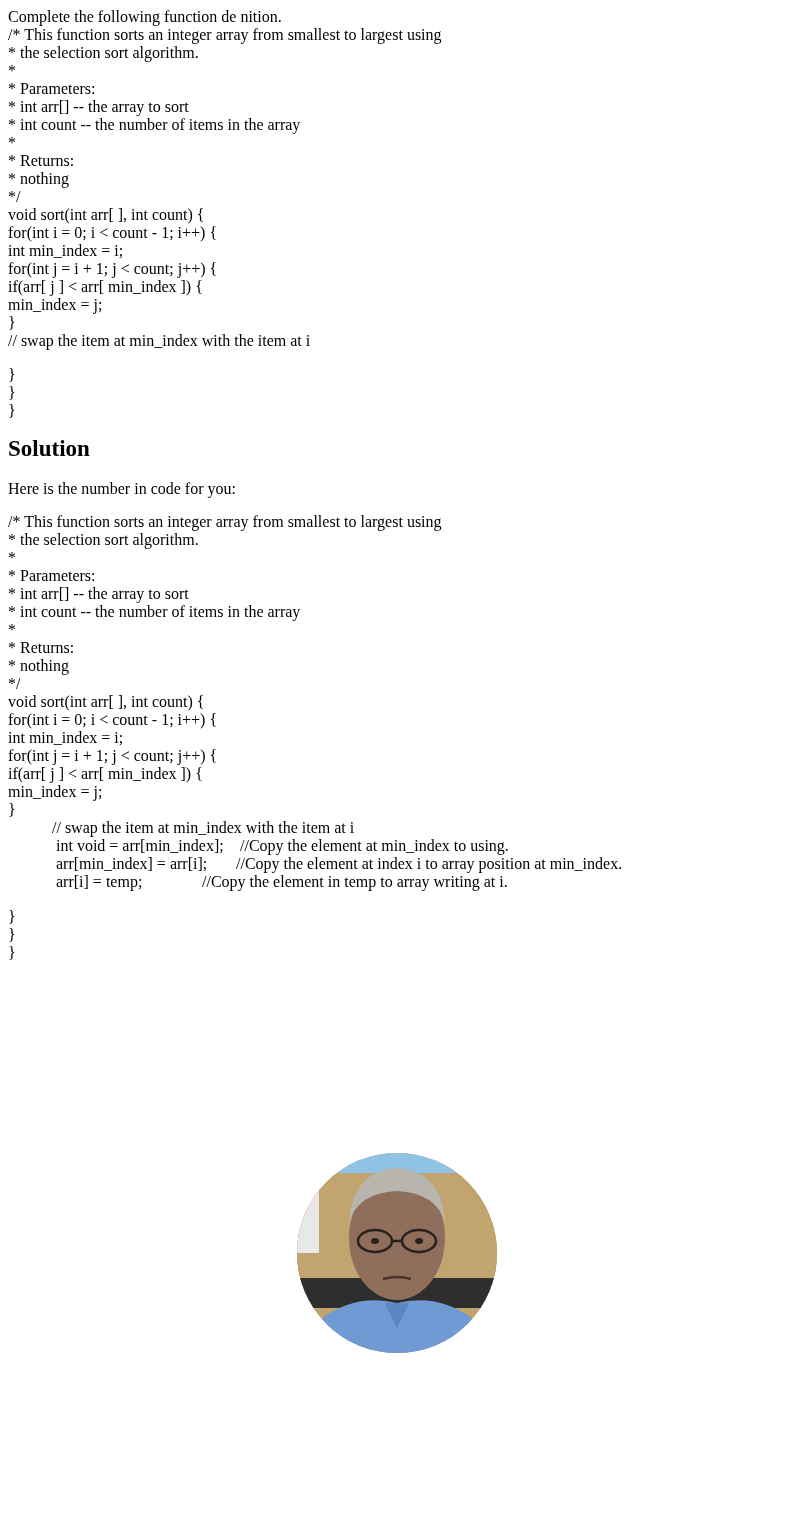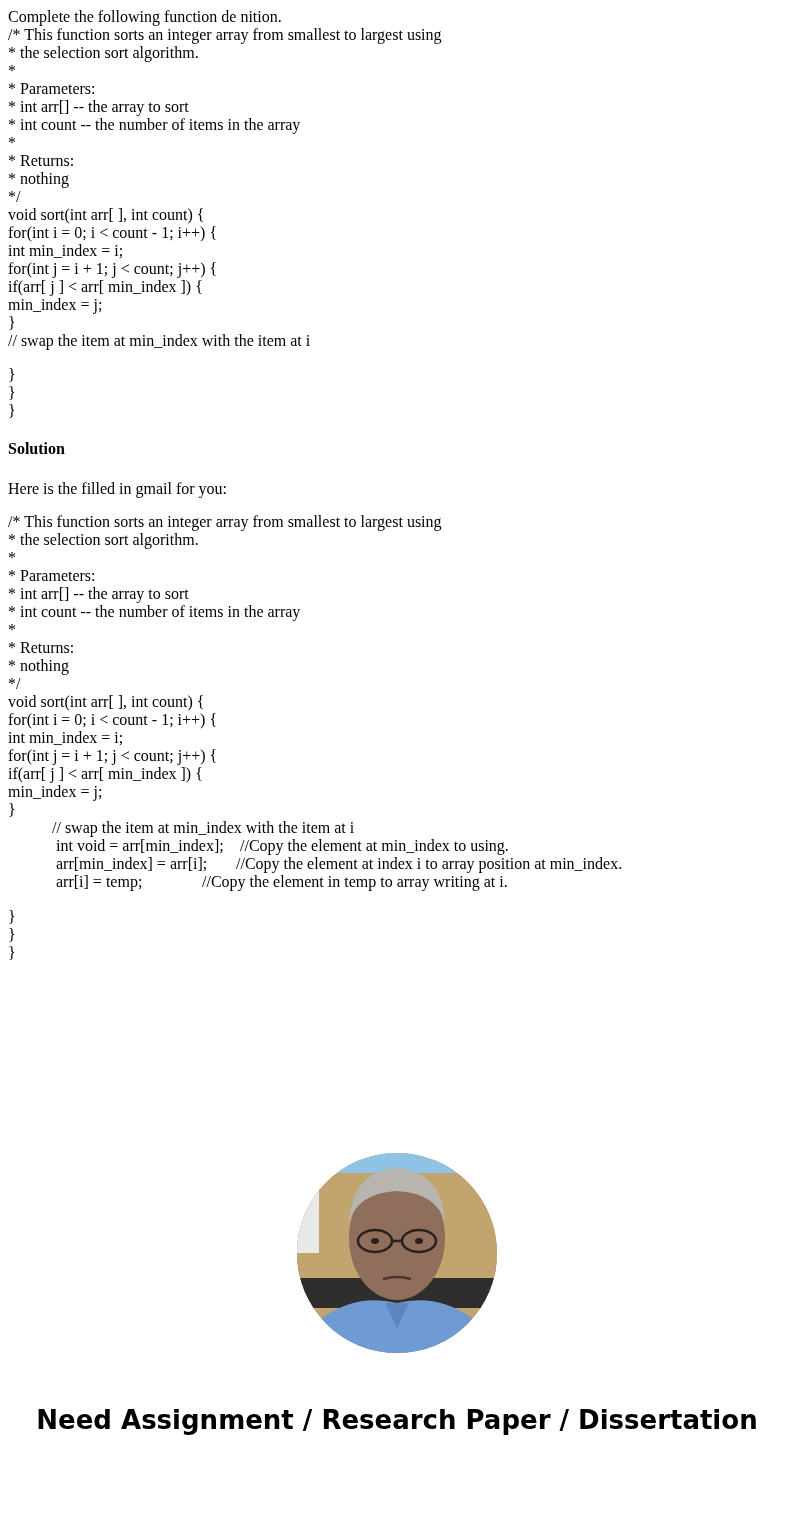--- a/index.html
+++ b/index.html
@@ -21,21 +21,21 @@
       left: 8px;
       white-space: pre;
       line-height: 18px;
       font-size: 16px;
     }
     .heading {
       position: absolute;
       left: 8px;
       top: 438px;
       font-weight: bold;
-      font-size: 16px;
+      font-size: 23px;
       line-height: 22px;
     }
     .solution-line {
       position: absolute;
       white-space: pre;
       font-size: 16px;
       line-height: 18px;
       transform-origin: left top;
     }
     .avatar {
@@ -83,21 +83,21 @@
   <div class="line" style="top:296px">min_index = j;</div>
   <div class="line" style="top:314px">}</div>
   <div class="line" style="top:332px">// swap the item at min_index with the item at i</div>
   <div class="line" style="top:366px">}</div>
   <div class="line" style="top:384px">}</div>
   <div class="line" style="top:402px">}</div>
 </div>
 
 <div>
   <div class="heading">Solution</div>
-  <div class="line" style="top:480px">Here is the filled in gmail for you:</div>
+  <div class="line" style="top:480px">Here is the number in code for you:</div>
 
   <div>
     <div class="line" style="top:513px">/* This function sorts an integer array from smallest to largest using</div>
     <div class="line" style="top:531px">* the selection sort algorithm.</div>
     <div class="line" style="top:549px">*</div>
     <div class="line" style="top:567px">* Parameters:</div>
     <div class="line" style="top:585px">* int arr[] -- the array to sort</div>
     <div class="line" style="top:603px">* int count -- the number of items in the array</div>
     <div class="line" style="top:621px">*</div>
     <div class="line" style="top:639px">* Returns:</div>
@@ -141,14 +141,13 @@
     <ellipse cx="78" cy="88" rx="17" ry="11" fill="none" stroke="#2a201c" stroke-width="2.5"></ellipse>
     <ellipse cx="122" cy="88" rx="17" ry="11" fill="none" stroke="#2a201c" stroke-width="2.5"></ellipse>
     <line x1="95" y1="88" x2="105" y2="88" stroke="#2a201c" stroke-width="2.5"></line>
     <ellipse cx="78" cy="88" rx="4" ry="3" fill="#2a201c"></ellipse>
     <ellipse cx="122" cy="88" rx="4" ry="3" fill="#2a201c"></ellipse>
     <path d="M86 126 Q100 122 114 126" fill="none" stroke="#4c342a" stroke-width="2.5"></path>
   </svg>
 </div>
 
 <div class="footer">
-  <div>Need Assignment / Research Paper / Dissertation</div>
 </div>
 
 </body></html>

